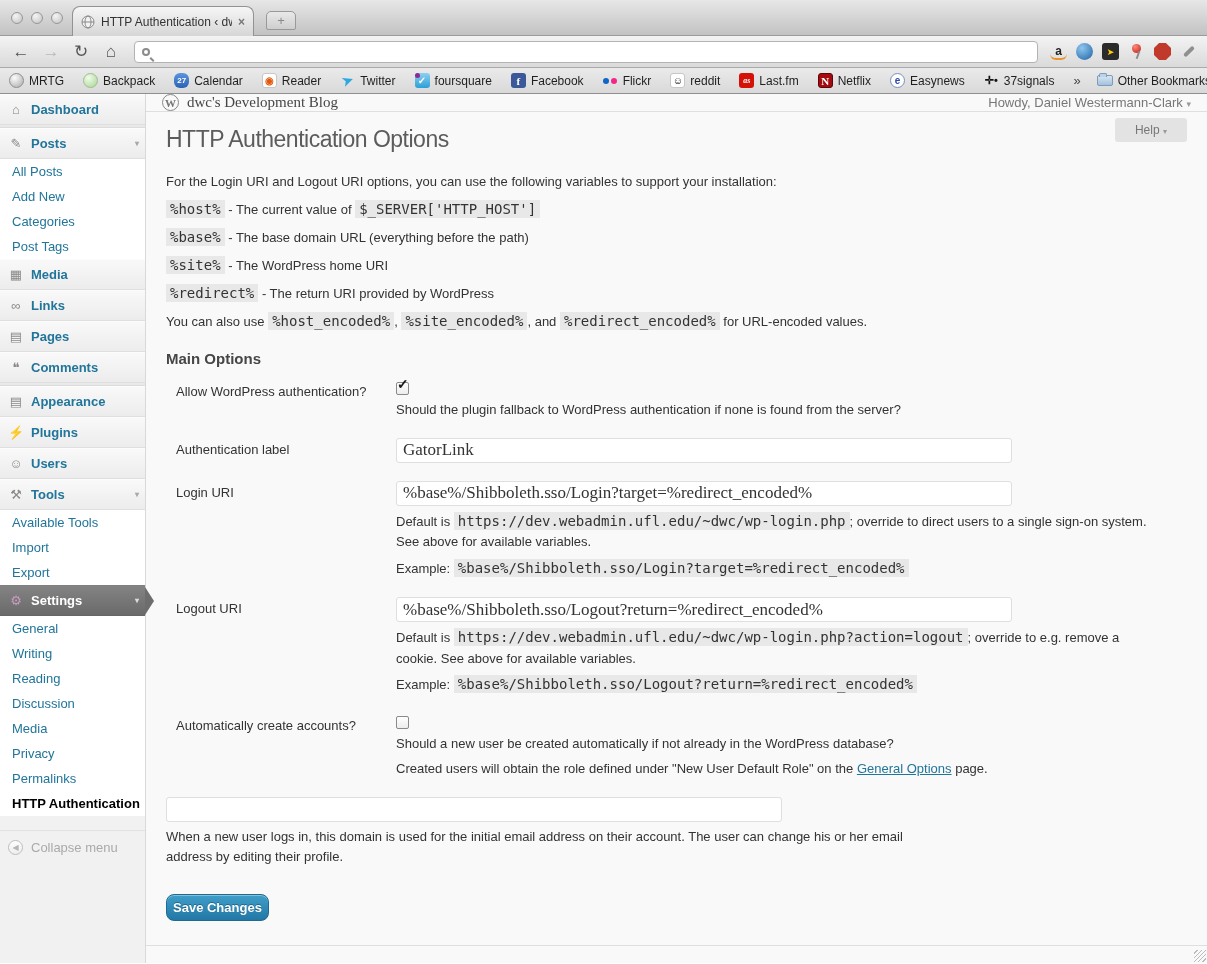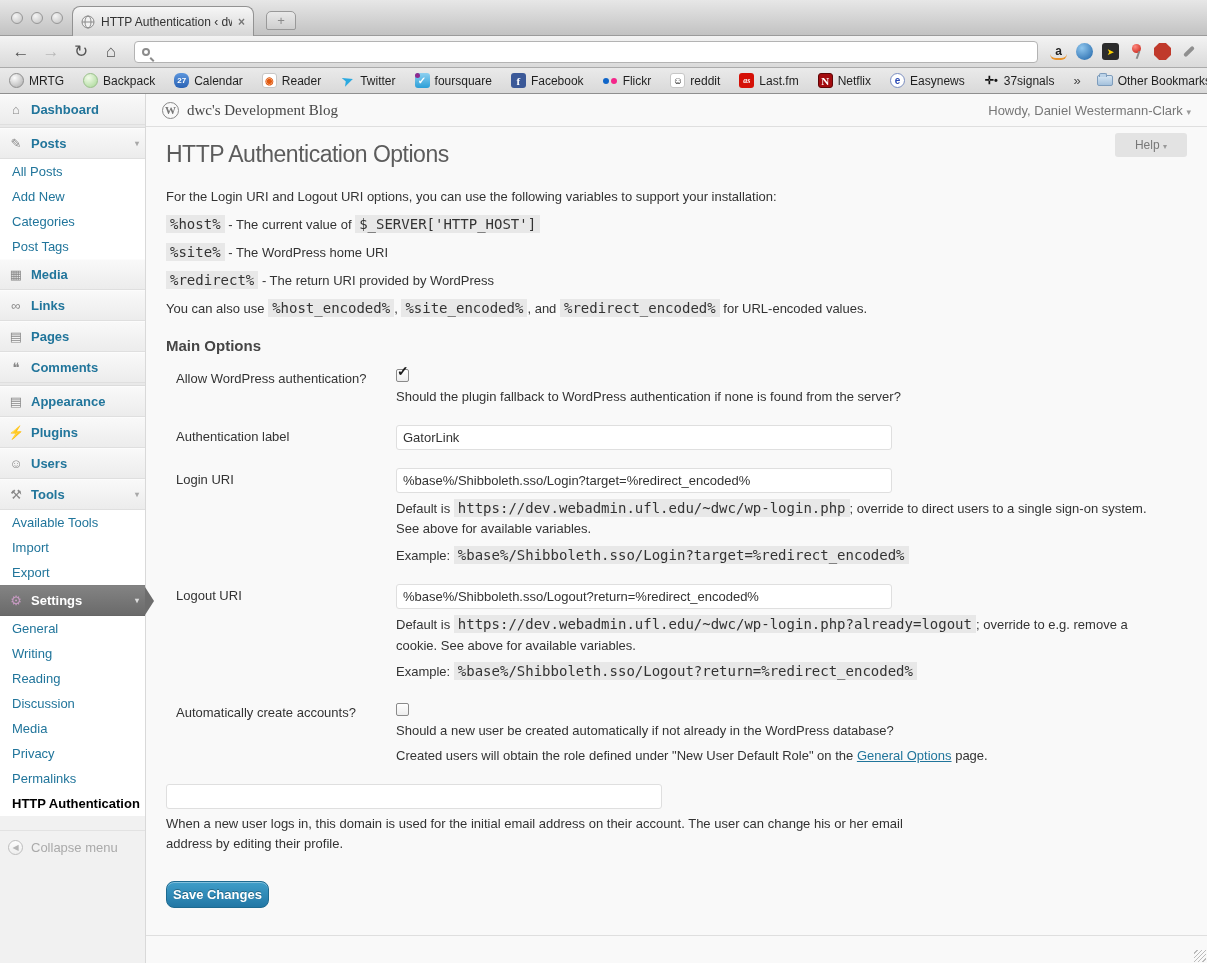--- a/index.html
+++ b/index.html
@@ -161,23 +161,23 @@
   .varline { margin:9px 0; }
   code, .code { font-family:"DejaVu Sans Mono", monospace; font-size:14px;
     background:#e8e8e8; padding:1px 4px; color:#333; }
   h3.section { font-size:15px; font-weight:bold; color:#464646;
     margin:18px 0 4px; }
 
   .form-row { display:flex; padding:9px 0; }
   .f-label { width:230px; flex:none; padding:4px 10px 0 10px; color:#333; }
   .f-field { flex:1; max-width:760px; }
   .f-field .desc { margin:5px 0 0; line-height:1.55; }
-  input.txt { width:496px; height:25px; border:1px solid #dfdfdf;
-    border-radius:3px; padding:2px 6px; font-size:13px; color:#333;
-    background:#fff; font-family:Liberation Sans, sans-serif; outline:none; }
+  input.txt { width:616px; height:25px; border:1px solid #dfdfdf;
+    border-radius:3px; padding:2px 6px; font-size:17px; color:#333;
+    background:#fff; font-family:Liberation Serif, serif; outline:none; }
   .cb { width:13px; height:13px; border:1px solid #8a8a8a; border-radius:2px;
     background:linear-gradient(#fff,#ededed); display:inline-block;
     position:relative; vertical-align:middle; cursor:pointer; }
   .cb .tick { position:absolute; top:-7px; left:0px; font-size:14px;
     font-style:normal; font-weight:bold; color:#1a1a1a; }
   a.gen-link { color:#21759B; text-decoration:underline; cursor:pointer; }
 
   .save-btn { display:inline-block; margin:18px 0 24px;
     background:linear-gradient(#3f9ec9,#2277a5); border:1px solid #1e6a90;
     border-radius:8px; color:#fff; font-weight:bold; font-size:13px;
@@ -385,20 +385,23 @@
           <span class="arrow">▾</span>
         </button>
       </div>
 
       <p>For the Login URI and Logout URI options, you can use the following variables to support your installation:</p>
 
       <p class="varline">
         <code>%host%</code><span> - The current value of </span><code>$_SERVER['HTTP_HOST']</code>
       </p>
       <p class="varline">
+        <code>%base%</code><span> - The base domain URL (everything before the path)</span>
+      </p>
+      <p class="varline">
         <code>%site%</code><span> - The WordPress home URI</span>
       </p>
       <p class="varline">
         <code>%redirect%</code><span> - The return URI provided by WordPress</span>
       </p>
 
       <p>
         <span>You can also use </span><code>%host_encoded%</code><span>, </span><code>%site_encoded%</code><span>, and </span><code>%redirect_encoded%</code><span> for URL-encoded values.</span>
       </p>
 
@@ -430,21 +433,21 @@
             <span>Example: </span><code>%base%/Shibboleth.sso/Login?target=%redirect_encoded%</code>
           </p>
         </div>
       </div>
 
       <div class="form-row">
         <div class="f-label">Logout URI</div>
         <div class="f-field">
           <input class="txt" value="%base%/Shibboleth.sso/Logout?return=%redirect_encoded%" style="">
           <p class="desc">
-            <span>Default is </span><code>https://dev.webadmin.ufl.edu/~dwc/wp-login.php?already=logout</code><span>; override to e.g. remove a cookie. See above for available variables.</span>
+            <span>Default is </span><code>https://dev.webadmin.ufl.edu/~dwc/wp-login.php?action=logout</code><span>; override to e.g. remove a cookie. See above for available variables.</span>
           </p>
           <p class="desc">
             <span>Example: </span><code>%base%/Shibboleth.sso/Logout?return=%redirect_encoded%</code>
           </p>
         </div>
       </div>
 
       <div class="form-row">
         <div class="f-label">Automatically create accounts?</div>
         <div class="f-field">

